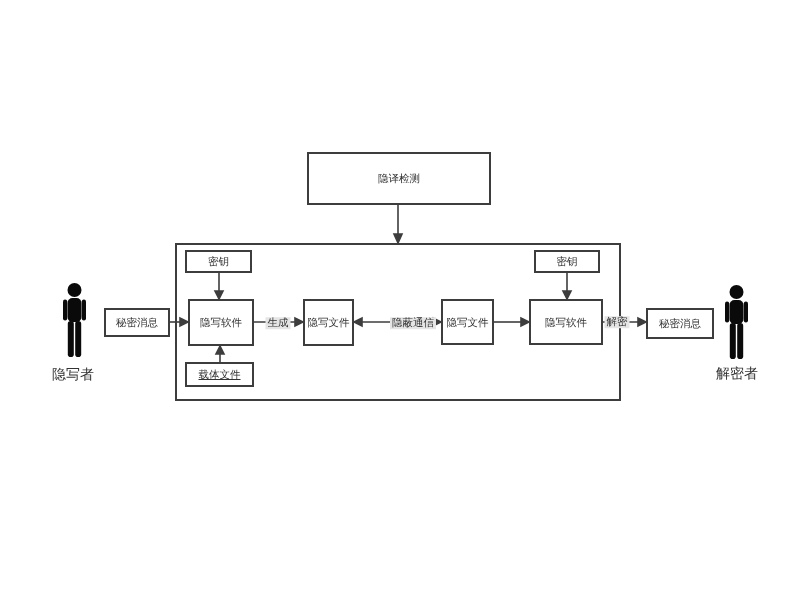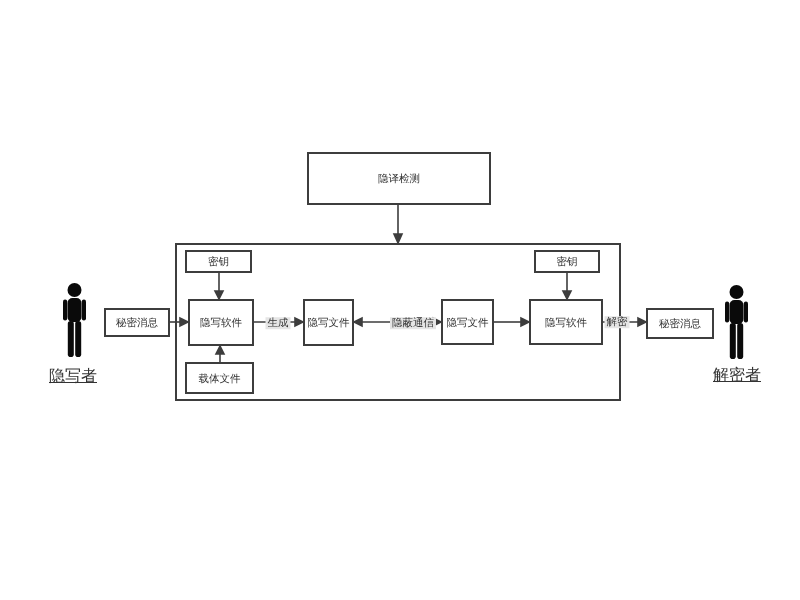--- a/index.html
+++ b/index.html
@@ -44,21 +44,21 @@
     top: 243px;
     width: 446px;
     height: 158px;
     box-sizing: border-box;
     border: 2px solid #3d3d3d;
     background: transparent;
   }
   .detection   { left: 307px; top: 152px; width: 184px; height: 53px; }
   .key-left    { left: 185px; top: 250px; width: 67px;  height: 23px; }
   .sw-left     { left: 188px; top: 299px; width: 66px;  height: 47px; }
-  .carrier     { left: 185px; top: 362px; width: 69px;  height: 32px; }
+  .carrier     { left: 185px; top: 362px; width: 69px;  height: 25px; text-decoration: underline; }
   .file-left   { left: 303px; top: 299px; width: 51px;  height: 47px; }
   .file-right  { left: 441px; top: 299px; width: 53px;  height: 46px; }
   .sw-right    { left: 529px; top: 299px; width: 74px;  height: 46px; }
   .key-right   { left: 534px; top: 250px; width: 66px;  height: 23px; }
   .secret-left { left: 104px; top: 308px; width: 66px;  height: 29px; }
   .secret-right{ left: 646px; top: 308px; width: 68px;  height: 31px; }
   .edge-label {
     position: absolute;
     transform: translate(-50%, -50%);
     background: #e5e5e5;
@@ -74,24 +74,23 @@
   .person {
     position: absolute;
     width: 27px;
     height: 75px;
   }
   .person-left  { left: 61px;  top: 283px; }
   .person-right { left: 723px; top: 285px; }
   .actor-label {
     position: absolute;
     transform: translateX(-50%);
-    font-size: 16px;
+    font-size: 14px;
     color: #333333;
     white-space: nowrap;
-    text-decoration: underline;
   }
   .actor-label-left  { left: 73px;  top: 366px; }
   .actor-label-right { left: 737px; top: 365px; text-align: right; }
 </style>
 </head>
 <body>
 
 <div class="canvas">
 
   <div class="bigrect"></div>

